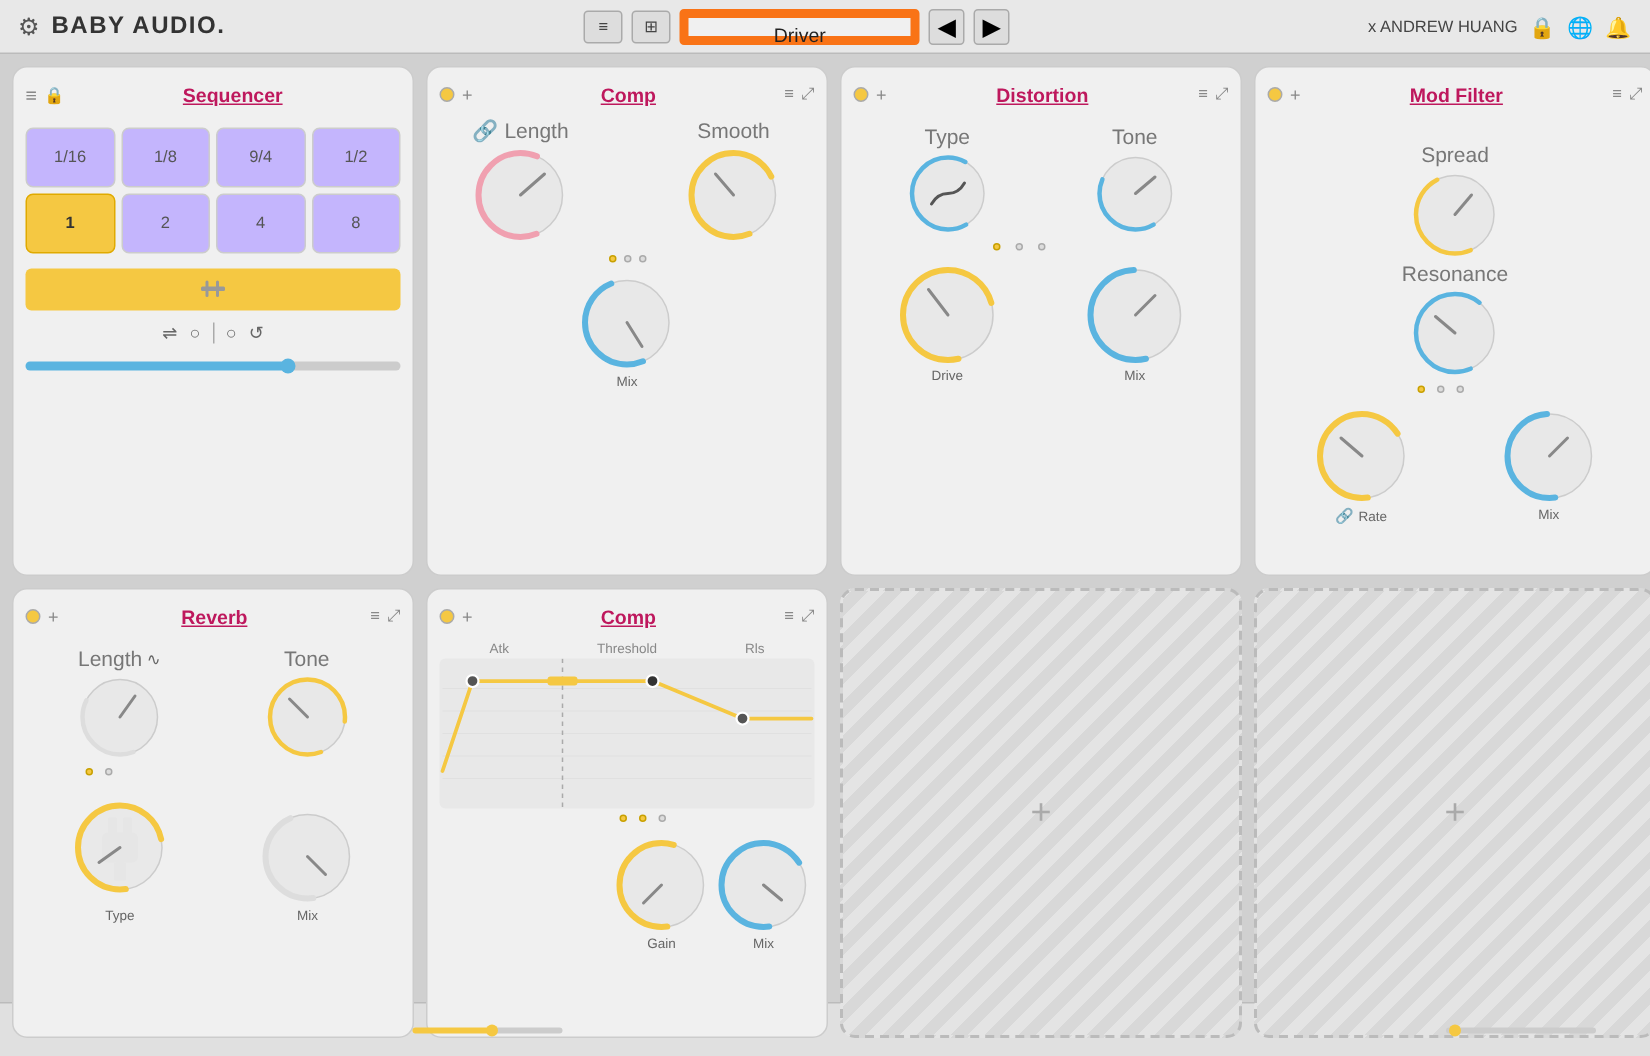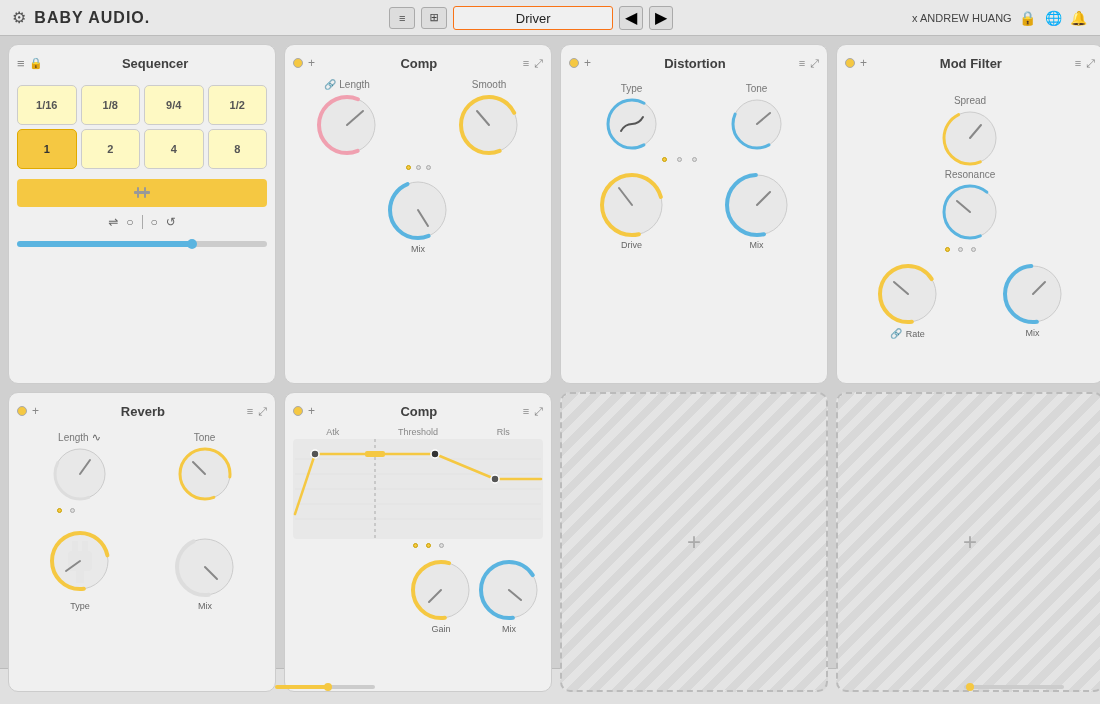--- a/index.html
+++ b/index.html
@@ -38,21 +38,21 @@
       width: 26px; height: 22px;
       background: #ddd;
       border: 1px solid #aaa;
       border-radius: 3px;
       display: flex; align-items: center; justify-content: center;
       cursor: pointer; font-size: 11px; color: #444;
     }
     .preset-name {
       width: 160px; height: 24px;
       background: #f0f0f0;
-      border: 1px solid #f97316;
+      border: 6px solid #f97316;
       border-radius: 3px;
       text-align: center;
       font-size: 13px;
       color: #222;
       line-height: 24px;
     }
     .arrow-btn {
       width: 24px; height: 24px;
       background: #ddd;
       border: 1px solid #aaa;
@@ -110,23 +110,24 @@
     .module-dot {
       width: 10px; height: 10px;
       border-radius: 50%;
       background: #f5c842;
       border: 1px solid #aaa;
     }
     .module-plus { font-size: 12px; color: #888; cursor: pointer; }
     .module-title {
       font-size: 13px;
       font-weight: 600;
-      color: #404040;
+      color: #be185d;
       text-align: center;
       flex: 1;
+      text-decoration: underline;
     }
     .module-menu { font-size: 11px; color: #888; cursor: pointer; }
     .module-expand { font-size: 11px; color: #888; cursor: pointer; }
     .knob-label {
       font-size: 9px;
       color: #666;
       text-align: center;
     }
 
     
@@ -134,31 +135,30 @@
 
     
     .sequencer-grid {
       display: grid;
       grid-template-columns: repeat(4, 1fr);
       grid-template-rows: repeat(2, 1fr);
       gap: 4px;
       margin: 6px 0;
     }
     .seq-cell {
-      background: #fef9c3;
+      background: #c4b5fd;
       border: 1px solid #ccc;
       border-radius: 5px;
       height: 40px;
       display: flex;
       align-items: center;
       justify-content: center;
       font-size: 11px;
       color: #555;
       cursor: pointer;
-      font-weight: bold;
     }
     .seq-cell.active {
       background: #f5c842;
       border-color: #e0aa00;
       color: #333;
       font-weight: bold;
     }
     .seq-bar {
       height: 28px;
       background: #f5c842;
@@ -281,21 +281,21 @@
 
     
     .empty-plus {
       font-size: 24px;
       color: #aaa;
       cursor: pointer;
     }
 
     
     .knob-top-label {
-      font-size: 10px;
+      font-size: 14px;
       color: #777;
       text-align: right;
       margin-bottom: 1px;
     }
     .knob-group {
       display: flex;
       flex-direction: column;
       align-items: center;
     }
     .vertical-separator { width: 1px; height: 14px; background: #aaa; }

